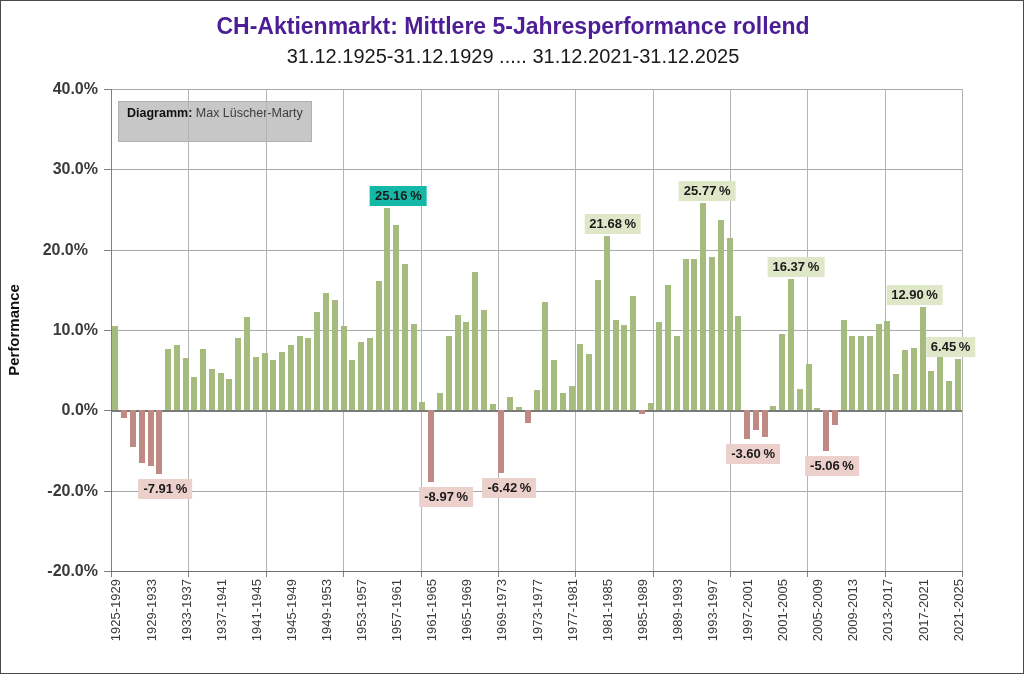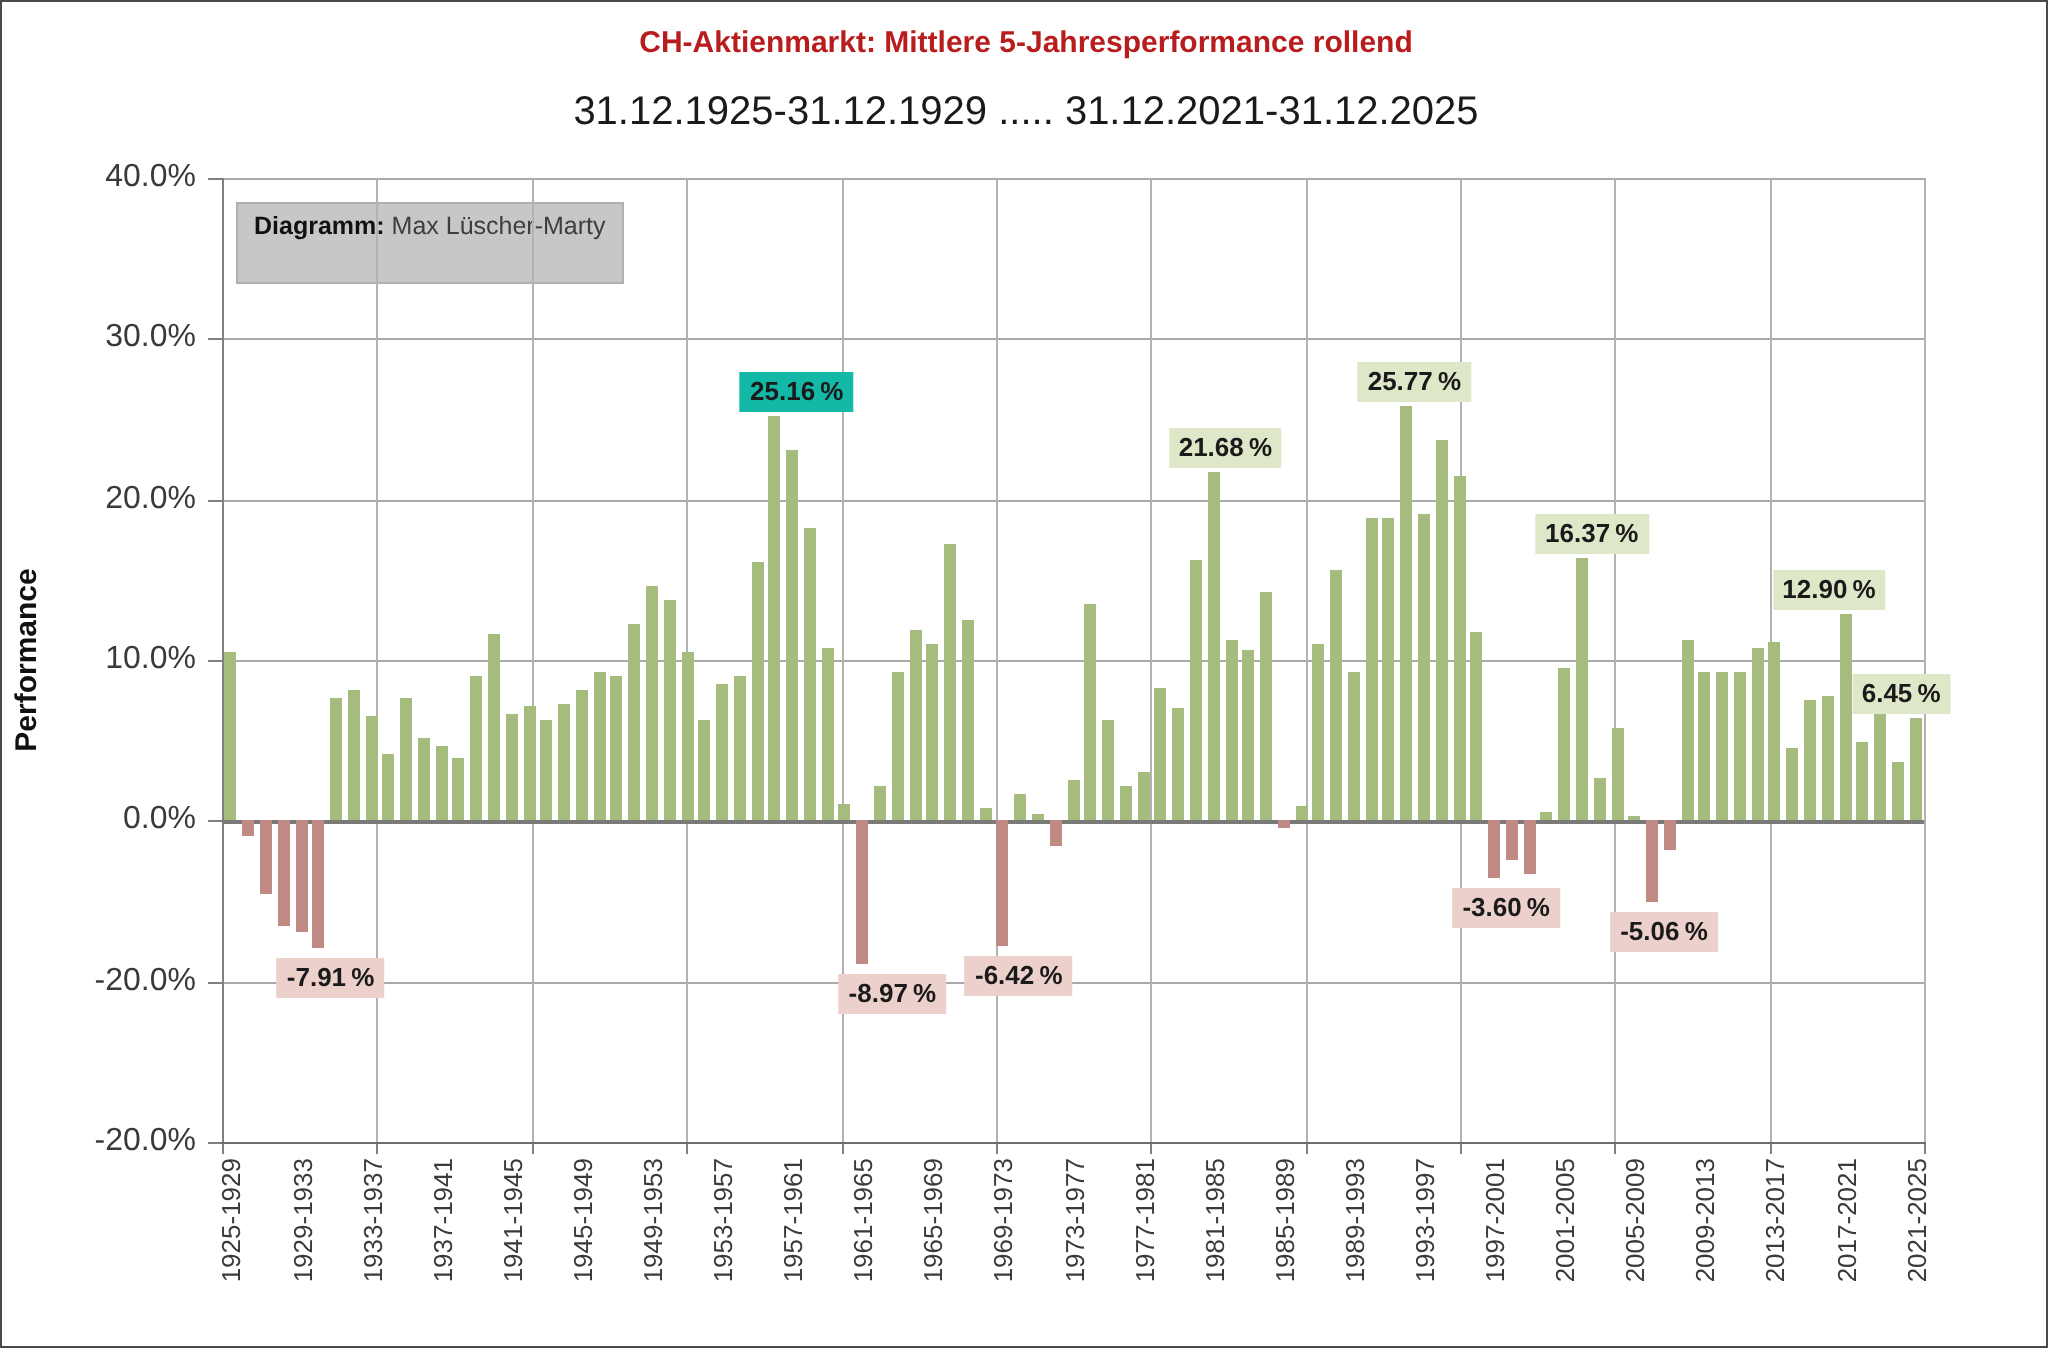--- a/index.html
+++ b/index.html
@@ -1,35 +1,35 @@
 <!DOCTYPE html>
 <html style="--grid: #a9a9a9; --gridv: #b3b3b3; --axis: #808080; --infobox-bg: #c7c7c7;"><head>
 <meta charset="utf-8">
 <style>
   html,body{margin:0;padding:0;background:#fff;}
   #canvas{position:relative;width:1024px;height:674px;background:#fff;
           border:1px solid #4a4a4a;box-sizing:border-box;overflow:hidden;
           font-family:"Liberation Sans",sans-serif;}
   .title{position:absolute;left:0;top:12px;width:1024px;text-align:center;
-         font-size:15px;font-weight:bold;color:#b91c1c;letter-spacing:0px;}
+         font-size:23px;font-weight:bold;color:#4c1d95;letter-spacing:0px;}
   .subtitle{position:absolute;left:0;top:44px;width:1024px;text-align:center;
          font-size:20px;color:#1a1a1a;}
   .infobox{position:absolute;left:117px;top:100px;width:194px;height:41px;
          background:var(--infobox-bg,#c7c7c7);border:1px solid #b0b0b0;
          box-sizing:border-box;padding:3px 8px;font-size:12.5px;line-height:17px;color:#111;}
   .infobox .lbl{font-weight:bold;color:#111;}
   .infobox .val{color:#3d3d3d;}
   .ylab{position:absolute;left:-196px;top:229px;width:200px;height:18px;
         transform-origin:100% 0;transform:rotate(-90deg);
         text-align:center;font-size:15px;font-weight:bold;color:#111;}
   .gridh{position:absolute;height:1px;background:var(--grid,#a9a9a9);}
   .gridv{position:absolute;width:1px;background:var(--gridv,#b3b3b3);}
   .axis{position:absolute;background:var(--axis,#808080);}
   .tick{position:absolute;background:var(--axis,#808080);}
-  .ytick{position:absolute;width:58px;text-align:right;font-size:16px;color:#3a3a3a;}
+  .ytick{position:absolute;width:58px;text-align:right;font-size:16px;color:#3a3a3a;font-weight:bold;}
   .xtick{position:absolute;width:84px;height:14px;text-align:right;font-size:13px;
          color:#3a3a3a;transform-origin:100% 0;transform:rotate(-90deg);
          white-space:nowrap;}
   .bar{position:absolute;width:6px;}
   .anno{position:absolute;transform:translateX(-50%);font-size:13px;font-weight:bold;
         color:#1a1a1a;padding:3px 5px;line-height:14px;white-space:nowrap;}
 </style>
 </head>
 <body>
 
@@ -178,21 +178,21 @@
       <div class="bar" title="2016-2020" style="left: 909.7px; top: 346.7px; height: 62.7px; background: rgb(165, 188, 126);"></div>
       <div class="bar" title="2017-2021" style="left: 918.5px; top: 305.7px; height: 103.6px; background: rgb(165, 188, 126);"></div>
       <div class="bar" title="2018-2022" style="left: 927.3px; top: 370.4px; height: 39px; background: rgb(165, 188, 126);"></div>
       <div class="bar" title="2019-2023" style="left: 936.1px; top: 349.9px; height: 59.4px; background: rgb(165, 188, 126);"></div>
       <div class="bar" title="2020-2024" style="left: 944.8px; top: 380.4px; height: 28.9px; background: rgb(165, 188, 126);"></div>
       <div class="bar" title="2021-2025" style="left: 953.6px; top: 357.5px; height: 51.8px; background: rgb(165, 188, 126);"></div>
     </div>
   <div id="yticks">
       <div class="ytick" style="left: 39px; top: 79px;">40.0%</div>
       <div class="ytick" style="left: 39px; top: 159.3px;">30.0%</div>
-      <div class="ytick" style="left: 39px; top: 239.7px;">20.0%</div>
+      <div class="ytick" style="left: 29px; top: 239.7px;">20.0%</div>
       <div class="ytick" style="left: 39px; top: 320px;">10.0%</div>
       <div class="ytick" style="left: 39px; top: 400.3px;">0.0%</div>
       <div class="ytick" style="left: 39px; top: 480.7px;">-20.0%</div>
       <div class="ytick" style="left: 39px; top: 561px;">-20.0%</div>
     </div>
   <div id="xticks">
       <div class="xtick" style="left: 23.4px; top: 578px;">1925-1929</div>
       <div class="xtick" style="left: 58.5px; top: 578px;">1929-1933</div>
       <div class="xtick" style="left: 93.6px; top: 578px;">1933-1937</div>
       <div class="xtick" style="left: 128.7px; top: 578px;">1937-1941</div>

